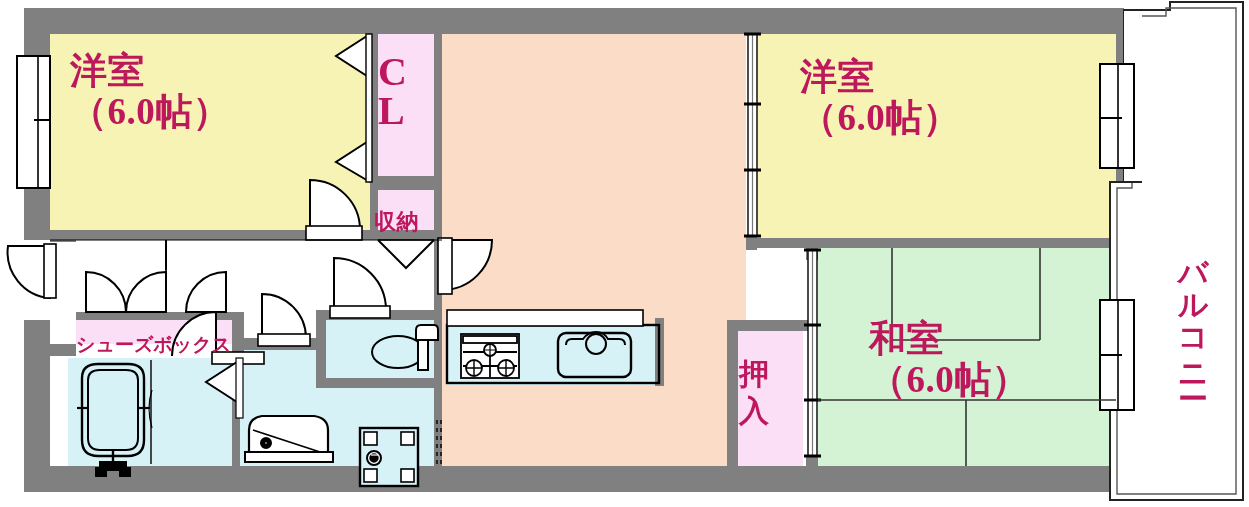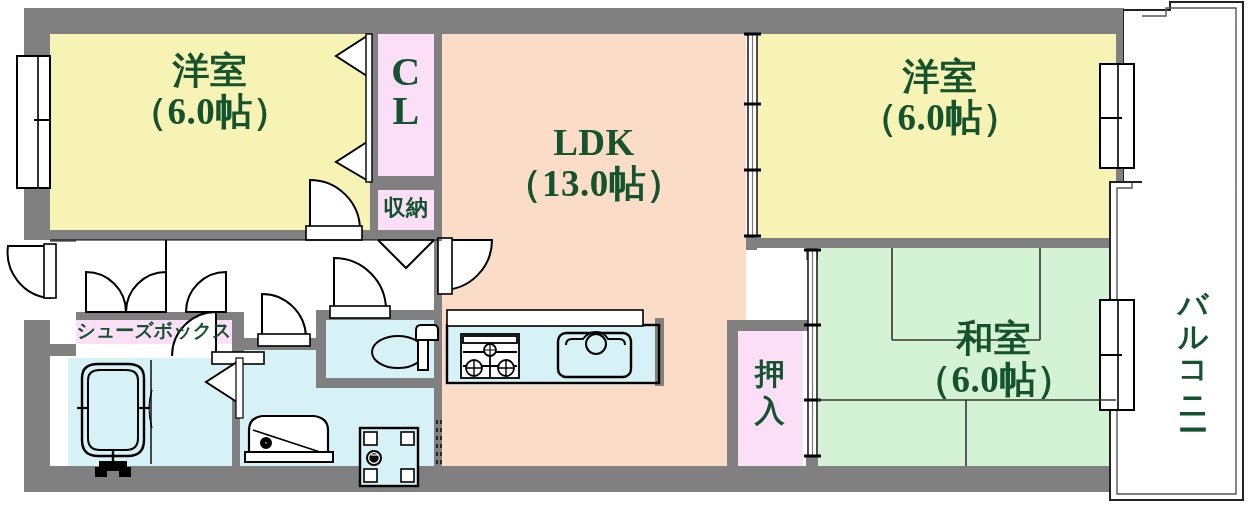--- a/index.html
+++ b/index.html
@@ -23,32 +23,32 @@
   .room-yellow { background: #f7f3b5; }
   .room-peach  { background: #fbdcc6; }
   .room-green  { background: #d4f2d4; }
   .room-pink   { background: #fbdff6; }
   .room-blue   { background: #d6f2f7; }
   .room-white  { background: #ffffff; }
 
   
   .lbl {
     position: absolute;
-    color: #14532d;
+    color: #be185d;
     font-weight: 700;
-    text-align: center;
+    text-align: left;
     line-height: 1.12;
     letter-spacing: 0.5px;
     white-space: pre-line;
     font-family: "Liberation Serif", "DejaVu Serif", serif;
   }
   .lbl-big   { font-size: 37px; }
   .lbl-mid   { font-size: 30px; }
   .lbl-small { font-size: 22px; }
-  .lbl-tiny  { font-size: 19px; }
+  .lbl-tiny  { font-size: 19px; margin-top: 14px; }
   .lbl-cl    { font-size: 40px; line-height: 0.98; }
   .vert {
     writing-mode: vertical-rl;
     text-orientation: upright;
     letter-spacing: 2px;
   }
 
   svg.ov { position: absolute; left: 0; top: 0; width: 1249px; height: 507px;
            pointer-events: none; }
 </style>
@@ -303,24 +303,22 @@
       <line x1="50" y1="240" x2="442" y2="240" stroke="#000" stroke-width="1.2"></line>
     </g>
   </svg>
 
   <div class="lbl lbl-big" style="left:70px; top:50px; width:280px;">洋室
 （6.0帖）</div>
 
   <div class="lbl lbl-cl" style="left:378px; top:52px; width:56px;">C
 L</div>
 
-  <div class="lbl lbl-small" style="left:374px; top:196px; width:64px;">収納</div>
-
-  <div class="lbl lbl-big" style="left:452px; top:122px; width:284px;">LDK
-（13.0帖）</div>
+  <div class="lbl lbl-small" style="left:374px; top:210px; width:64px;">収納</div>
+
 
   <div class="lbl lbl-big" style="left:800px; top:56px; width:280px;">洋室
 （6.0帖）</div>
 
   <div class="lbl lbl-big" style="left:869px; top:318px; width:250px;">和室
 （6.0帖）</div>
 
   <div class="lbl lbl-mid" style="left:739px; top:356px; width:62px; line-height:1.22;">押
 入</div>
 

